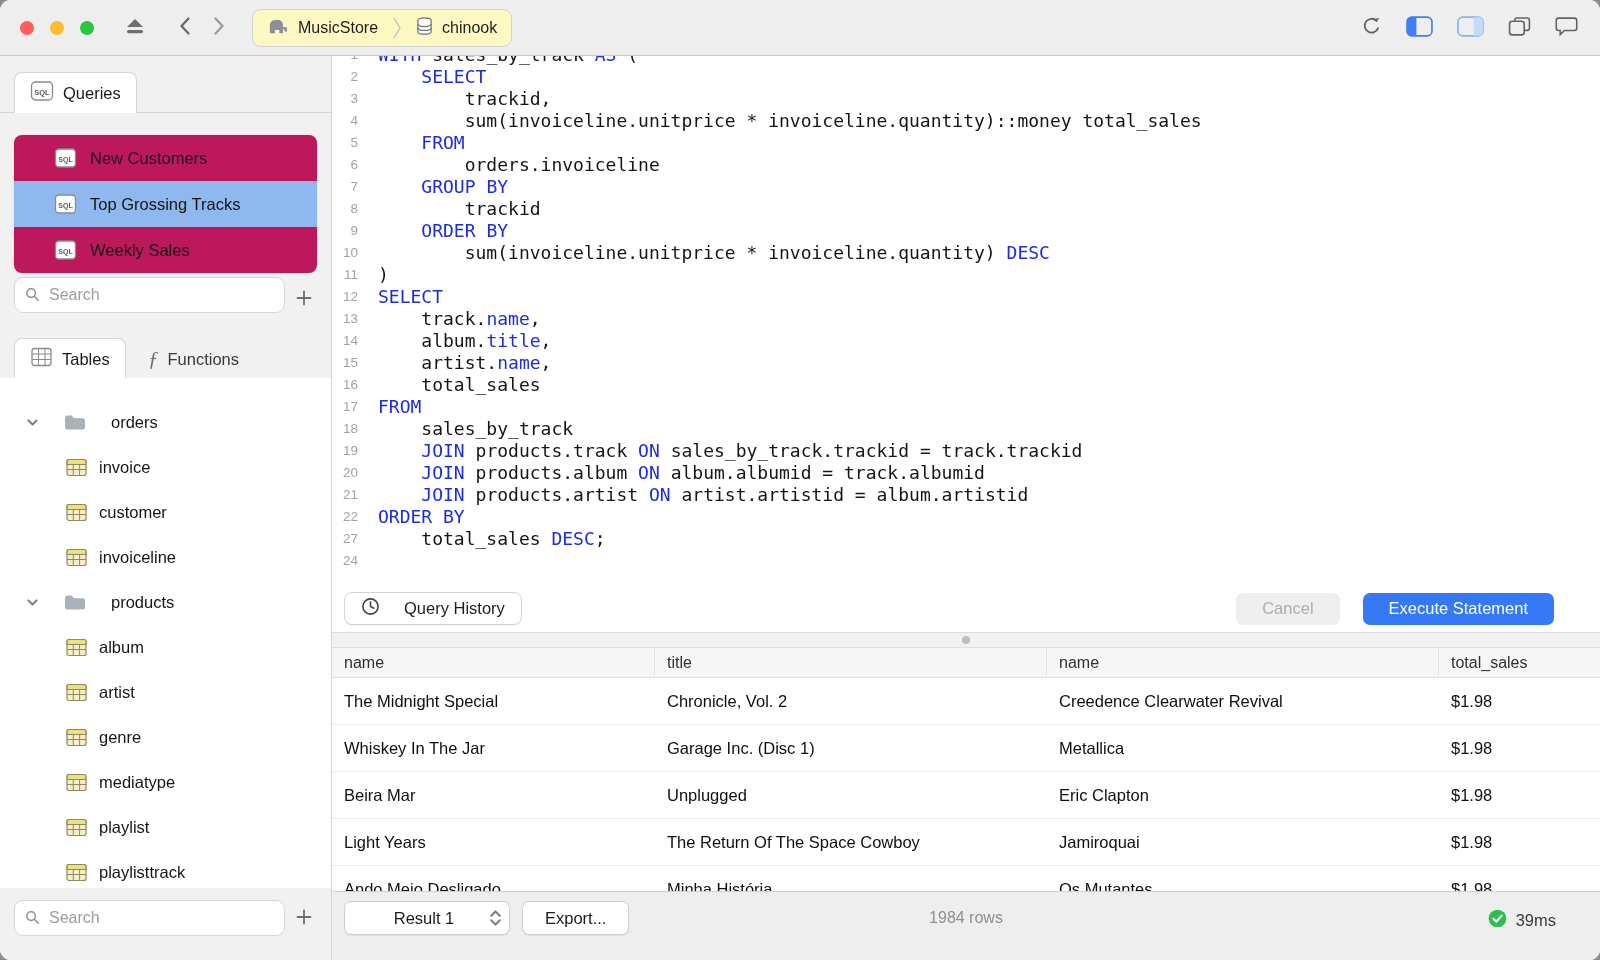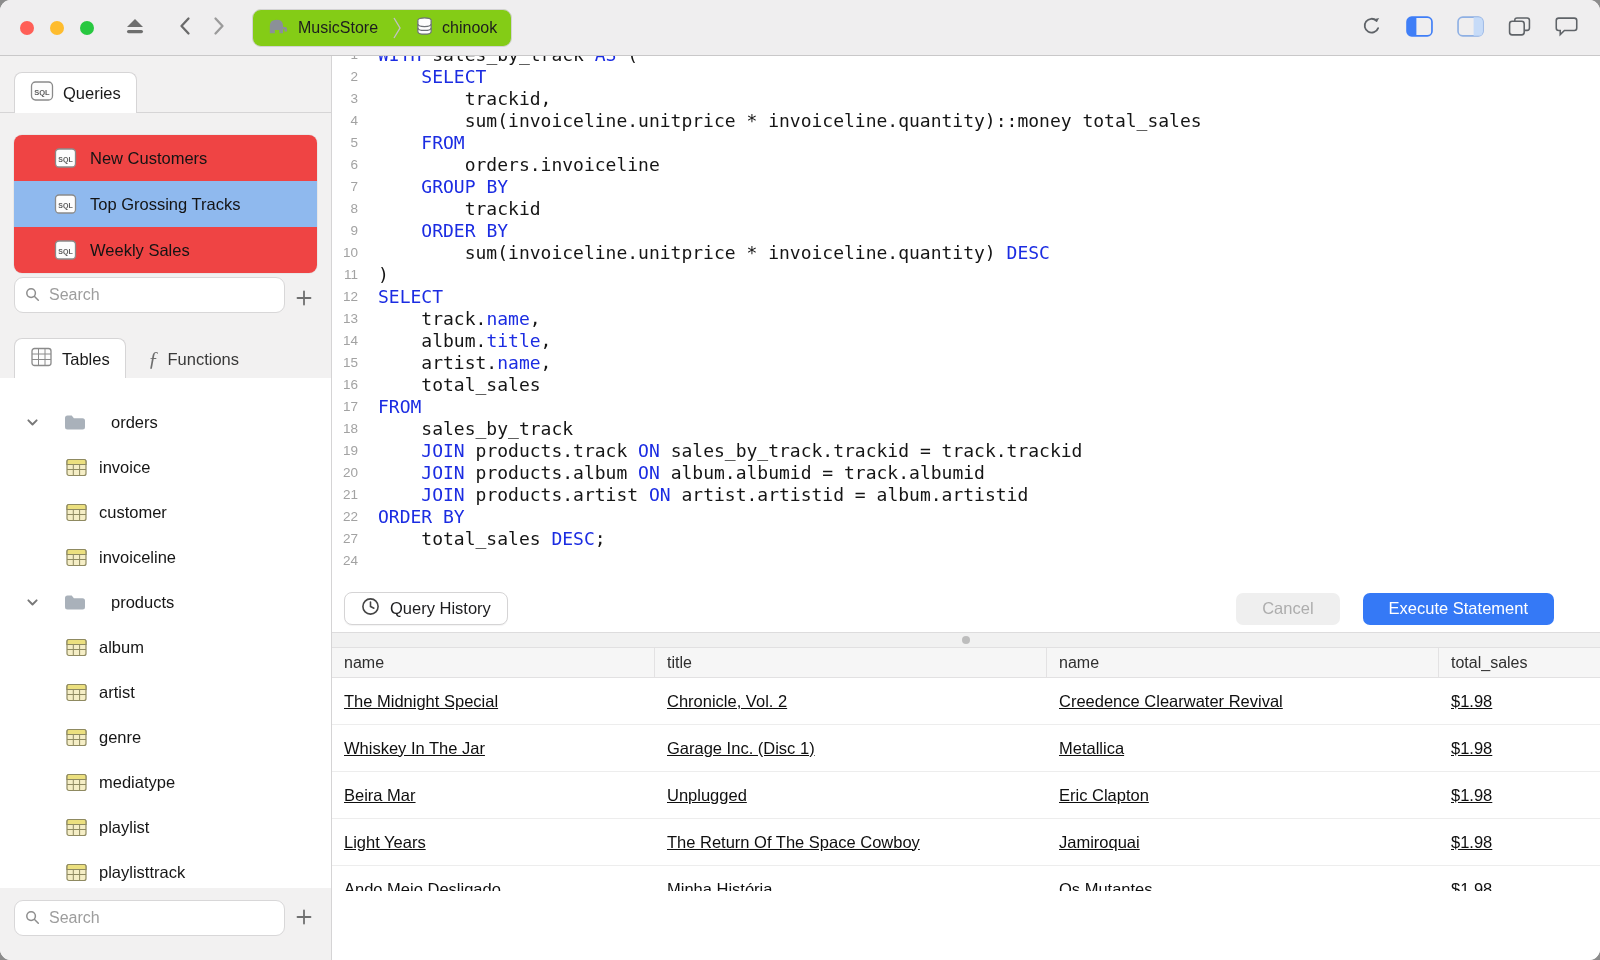--- a/index.html
+++ b/index.html
@@ -5,37 +5,37 @@
   html,body{margin:0;padding:0;}
   body{width:1600px;height:960px;background:#8c8c8c;font-family:"Liberation Sans",sans-serif;overflow:hidden;}
   .window{position:relative;width:1600px;height:960px;background:#fff;border-radius:11px;overflow:hidden;}
 
   
   .toolbar{position:absolute;top:0;left:0;right:0;height:56px;background:#efeeef;border-bottom:1px solid #c9c8c9;display:flex;align-items:center;box-sizing:border-box;}
   .traffic{display:flex;gap:16px;margin-left:20px;}
   .light{width:14px;height:14px;border-radius:50%;}
   .light.red{background:#ff5f57}.light.yellow{background:#febc2e}.light.green{background:#28c840}
   .tool-btn{background:none;border:none;padding:0;display:flex;align-items:center;justify-content:center;cursor:default;}
-  .breadcrumb{margin-left:26px;display:flex;align-items:center;height:36px;background:#84cc16;border:1px solid #d3d2d3;border-radius:9px;overflow:hidden;}
+  .breadcrumb{margin-left:26px;display:flex;align-items:center;height:36px;background:#fef9c3;border:1px solid #d3d2d3;border-radius:9px;overflow:hidden;}
   .crumb{display:flex;align-items:center;gap:9px;padding:0 14px;font-size:16px;color:#1d1d1f;height:100%;}
   .crumb-sep{display:flex;align-items:center;}
   .status-field{margin-left:14px;width:725px;height:36px;background:#e2e1e2;border-radius:9px;display:flex;align-items:center;padding:0 16px;font-size:16px;color:#262626;box-sizing:border-box;}
   .toolbar-right{margin-left:auto;display:flex;align-items:center;gap:24px;margin-right:22px;}
 
   
   .sidebar{position:absolute;top:56px;left:0;width:332px;bottom:0;background:#f2f1f1;border-right:1px solid #d5d4d5;box-sizing:border-box;}
   .sidebar-tabrow{position:absolute;left:0;right:0;border-bottom:1px solid #d6d5d6;}
   #queries-tabrow{top:0;height:56px;}
   #tables-tabrow{top:281px;height:41px;}
   .side-tab{position:absolute;bottom:-1px;display:flex;align-items:center;gap:9px;height:41px;padding:0 15px;background:#fff;border:1px solid #d6d5d6;border-bottom:none;border-radius:8px 8px 0 0;font-size:16.5px;color:#1a1a1a;box-sizing:border-box;}
   #queries-tab{left:14px;}
   #tables-tab{left:14px;}
   .side-tab-inactive{position:absolute;left:148px;bottom:8px;display:flex;align-items:center;gap:9px;font-size:16.5px;color:#3a3a3a;}
   .fn-glyph{font-family:"Liberation Serif",serif;font-style:italic;font-size:21px;color:#6f6f6f;line-height:1;}
-  .queries-card{position:absolute;top:79px;left:14px;right:14px;height:138px;background:#ef4444;border-radius:8px;overflow:hidden;box-shadow:0 0 0 1px rgba(0,0,0,0.04);}
+  .queries-card{position:absolute;top:79px;left:14px;right:14px;height:138px;background:#be185d;border-radius:8px;overflow:hidden;box-shadow:0 0 0 1px rgba(0,0,0,0.04);}
   .qrow{height:46px;display:flex;align-items:center;gap:13px;padding-left:40px;font-size:16.5px;color:#141414;}
   .qrow.selected{background:var(--selection);}
   .qicon,.ticon,.tchev{display:flex;align-items:center;}
   .sidebar-search{position:absolute;top:225px;left:14px;right:8px;height:36px;display:flex;align-items:center;}
   .search-wrap{position:relative;flex:1;height:44px;}
   .search-wrap input{width:100%;height:36px;border:1px solid #d8d7d8;border-radius:9px;background:#fff;padding:0 12px 0 34px;font-size:16px;color:#222;outline:none;box-sizing:border-box;}
   .search-wrap input::placeholder{color:#9d9d9d;}
   .search-wrap .mag{position:absolute;left:11px;top:10px;}
   .plus-btn{width:38px;height:36px;display:flex;align-items:center;justify-content:center;background:none;border:none;}
   .tree{position:absolute;top:322px;left:0;right:0;bottom:72px;background:#fff;overflow:hidden;padding-top:22px;box-sizing:border-box;}
@@ -48,33 +48,33 @@
   .main{position:absolute;top:56px;left:332px;right:0;bottom:0;background:#fff;}
   .editor{position:absolute;top:0;left:0;right:0;height:529px;background:#fff;overflow:hidden;}
   .editor-inner{position:absolute;top:-12px;left:0;right:0;display:flex;}
   .gutter{width:34px;padding-right:8px;box-sizing:border-box;text-align:right;}
   .ln{height:22px;line-height:22px;font-size:13.5px;color:#a2a2a2;}
   .code{margin-left:12px;font-family:"DejaVu Sans Mono",monospace;font-size:18px;color:#151515;}
   .cl{height:22px;line-height:22px;white-space:pre;}
   .kw{color:var(--keyword);}
 
   .editor-actions{position:absolute;top:529px;height:47px;left:0;right:0;background:#fff;display:flex;align-items:center;padding:0 46px 0 12px;box-sizing:border-box;}
-  .qh-btn{height:33px;display:flex;align-items:center;gap:10px;padding:0 16px;background:#fff;border:1px solid #d5d4d5;border-radius:8px;font-size:16.5px;color:#1d1d1f;box-shadow:0 1px 1px rgba(0,0,0,0.05);font-family:inherit;}
+  .qh-btn{height:33px;display:flex;align-items:center;gap:24px;padding:0 16px;background:#fff;border:1px solid #d5d4d5;border-radius:8px;font-size:16.5px;color:#1d1d1f;box-shadow:0 1px 1px rgba(0,0,0,0.05);font-family:inherit;}
   .spacer{flex:1;}
   .cancel-btn{height:32px;padding:0 26px;border:none;border-radius:7px;background:#efefef;color:#adadad;font-size:16.5px;margin-right:23px;font-family:inherit;}
   .exec-btn{height:32px;padding:0 26px;border:none;border-radius:7px;background:var(--accent);color:#fff;font-size:16.5px;font-weight:500;font-family:inherit;}
 
   .splitter{position:absolute;top:576px;height:16px;left:0;right:0;background:#f1f1f1;border-top:1px solid #dddcdd;border-bottom:1px solid #e1e0e1;display:flex;align-items:center;justify-content:center;box-sizing:border-box;}
   .splitter .dot{width:8px;height:8px;border-radius:50%;background:#bdbdbd;}
 
   .results-header{position:absolute;top:592px;height:30px;left:0;right:0;background:#f6f6f6;border-bottom:1px solid #e2e1e2;display:flex;box-sizing:border-box;font-size:16px;color:#2f2f2f;}
   .hcell{display:flex;align-items:center;padding-left:12px;border-right:1px solid #e3e2e3;box-sizing:border-box;}
   .hcell:last-child{border-right:none;}
   .results-body{position:absolute;top:622px;left:0;right:0;bottom:69px;background:#fff;overflow:hidden;}
-  .rrow{display:flex;height:47px;border-bottom:1px solid #ededed;box-sizing:border-box;font-size:16.5px;color:#0f0f0f;background:#fff;text-decoration:underline;}
+  .rrow{display:flex;height:47px;border-bottom:1px solid #ededed;box-sizing:border-box;font-size:16.5px;color:#0f0f0f;background:#fff;}
   .rcell{display:flex;align-items:center;padding-left:12px;box-sizing:border-box;overflow:hidden;white-space:nowrap;}
   .w0{width:323px;}.w1{width:392px;}.w2{width:392px;}.w3{flex:1;}
 
   .statusbar{position:absolute;left:0;right:0;bottom:0;height:69px;background:#efeeef;border-top:1px solid #d2d1d2;display:flex;align-items:flex-start;padding:9px 44px 0 12px;box-sizing:border-box;}
   .result-select{width:166px;height:34px;background:#fff;border:1px solid #cfcecf;border-radius:7px;display:flex;align-items:center;box-shadow:0 1px 1px rgba(0,0,0,0.06);box-sizing:border-box;}
   .rs-label{flex:1;text-align:center;font-size:16.5px;color:#1b1b1b;padding-left:14px;}
   .rs-chevrons{display:flex;align-items:center;margin-right:7px;}
   .export-btn{margin-left:12px;height:34px;padding:0 22px;background:#fff;border:1px solid #cfcecf;border-radius:7px;font-size:16.5px;color:#1b1b1b;box-shadow:0 1px 1px rgba(0,0,0,0.06);font-family:inherit;}
   .rows-count{position:absolute;left:0;right:0;top:17px;text-align:center;font-size:16px;color:#8f8f8f;pointer-events:none;}
   .timing{margin-left:auto;display:flex;align-items:center;gap:9px;margin-top:8px;font-size:16.5px;color:#3a3a3a;}
@@ -481,15 +481,35 @@
           <div class="rcell w3">$1.98</div>
         </div>
         <div class="rrow">
           <div class="rcell w0">Ando Meio Desligado</div>
           <div class="rcell w1">Minha História</div>
           <div class="rcell w2">Os Mutantes</div>
           <div class="rcell w3">$1.98</div>
         </div>
       </div>
 
+    <div class="statusbar">
+      <div class="result-select">
+        <span class="rs-label">Result 1</span>
+        <span class="rs-chevrons">
+            <svg width="13" height="18" viewBox="0 0 12 17">
+              <path d="M2 6.4 L6 2.2 L10 6.4" fill="none" stroke="#7a7a7a" stroke-width="1.8" stroke-linecap="round" stroke-linejoin="round"></path>
+              <path d="M2 10.6 L6 14.8 L10 10.6" fill="none" stroke="#7a7a7a" stroke-width="1.8" stroke-linecap="round" stroke-linejoin="round"></path>
+            </svg>
+          </span>
+      </div>
+      <button class="export-btn">Export...</button>
+      <span class="rows-count">1984 rows</span>
+      <div class="timing">
+        <span><svg width="19" height="19" viewBox="0 0 18 18">
+              <circle cx="9" cy="9" r="8.4" fill="#2ebd4e"></circle>
+              <path d="M5 9.3 L7.9 12 L13 6.3" stroke="#fff" stroke-width="2" fill="none" stroke-linecap="round" stroke-linejoin="round"></path>
+            </svg></span>
+        <span>39ms</span>
+      </div>
+    </div>
   </main>
 
 </div>
 
 </body></html>

